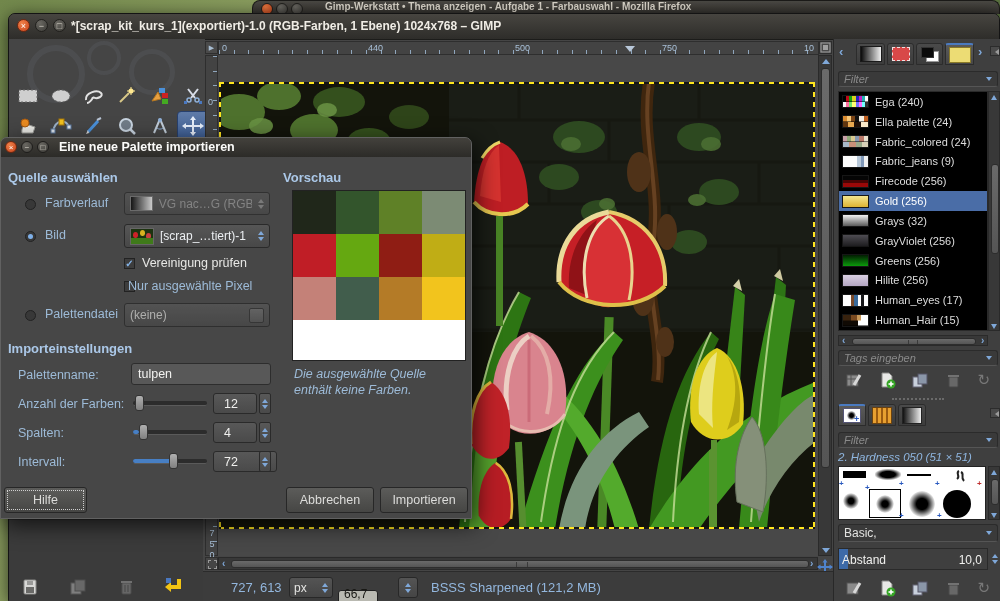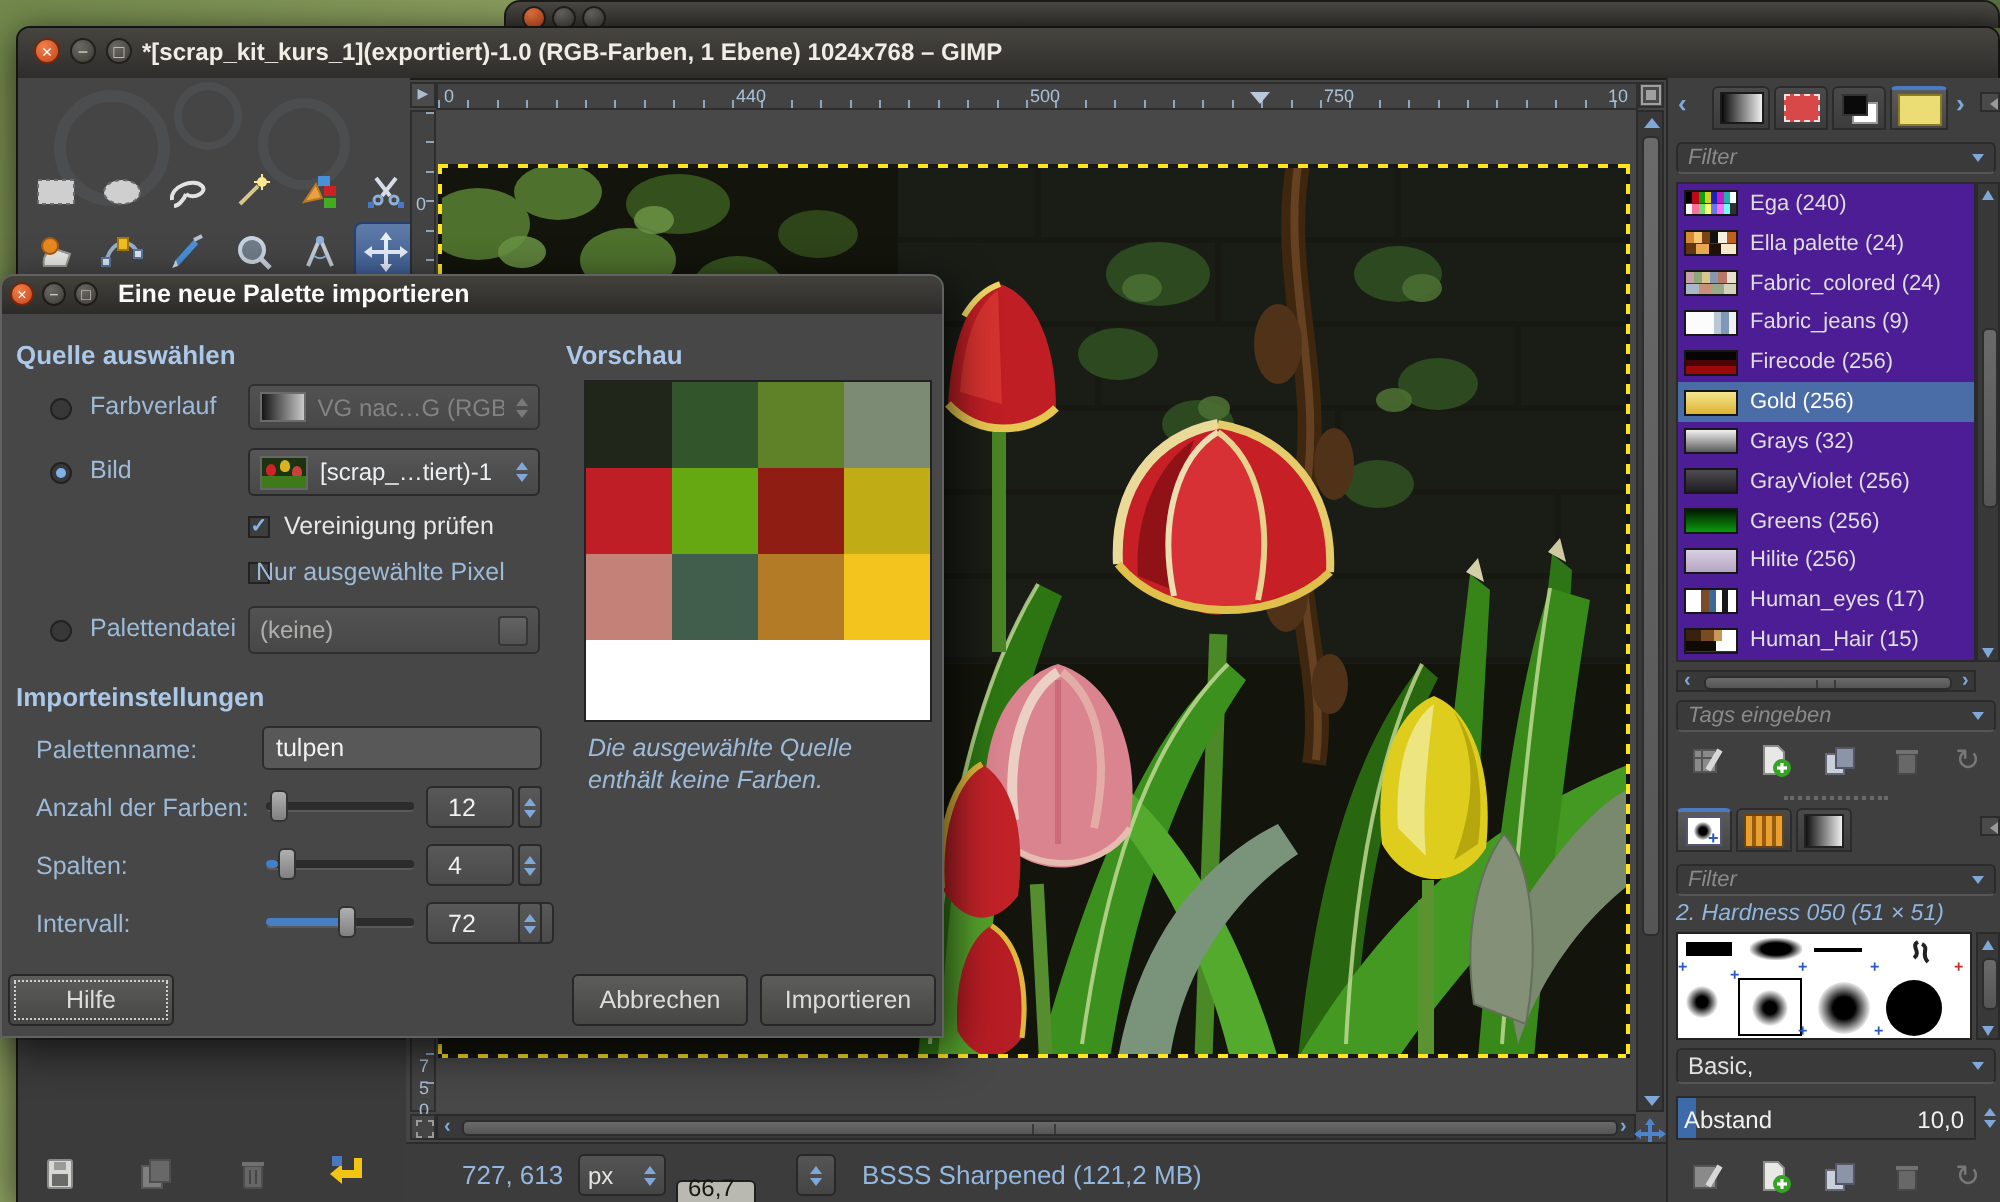--- a/index.html
+++ b/index.html
@@ -54,21 +54,21 @@
        color:#e4e4e2;font-size:12px;display:flex;align-items:center;justify-content:space-between;padding:0 4px}
   .zoombox{background:#b9b9b1;border:1px solid #202020;border-radius:3px;color:#181814;font-size:12px;
            display:flex;align-items:center;justify-content:flex-end;padding:0 5px;box-sizing:border-box}
   
   #rightdock{background:#3f3f3f;border-left:1px solid #282828;box-sizing:border-box}
   .dtab{height:22px;border:1px solid #2c2c2c;background:linear-gradient(#4a4a4a,#3c3c3c);border-radius:3px 3px 0 0;
         display:flex;align-items:center;justify-content:center;box-sizing:border-box}
   .dtab.sel{background:linear-gradient(#5a5a5a,#474747);border-top:2px solid #4a7ac0}
   .filter{background:#3a3a3a;border:1px solid #2b2b2b;border-bottom-color:#555;border-radius:3px;box-sizing:border-box;
           color:#8a8a8a;font-style:italic;font-size:11px;display:flex;align-items:center;padding:0 5px;justify-content:space-between}
-  .plist{background:#4c1d95;border:1px solid #2a2a2a;box-sizing:border-box;display:flex;flex-direction:column}
+  .plist{background:#000000;border:1px solid #2a2a2a;box-sizing:border-box;display:flex;flex-direction:column}
   .prow{flex:1;display:flex;align-items:center;gap:6px;padding-left:3px}
   .prow.sel{background:#4a6da7}
   .prow .lbl{color:#dedede;font-size:11px;white-space:nowrap}
   .prow.sel .lbl{color:#fff}
   .pthumb{width:27px;height:13px;border:1px solid #161616;box-sizing:border-box}
   .pt-ega{background-image:linear-gradient(90deg,#000 0 12%,#c00818 0 25%,#10a010 0 37%,#d8d020 0 50%,#2020c0 0 62%,#c020c0 0 75%,#20b0b0 0 87%,#fff 0),
           linear-gradient(90deg,#f8f8f8 0 12%,#ff70a0 0 25%,#70e070 0 37%,#ffff70 0 50%,#7070ff 0 62%,#ff70ff 0 75%,#70ffff 0 87%,#303030 0);
           background-size:100% 50%;background-repeat:no-repeat;background-position:0 0,0 100%}
   .pt-ella{background-image:linear-gradient(90deg,#d88a30 0 16%,#f8c878 0 32%,#7a4416 0 48%,#101010 0 64%,#f6efe2 0 82%,#c06020 0),
            linear-gradient(90deg,#60350f 0 20%,#e8a850 0 45%,#201008 0 70%,#f8e8c8 0);
@@ -123,20 +123,21 @@
   
   svg{display:block}
 </style>
 </head>
 <body class="nosel">
 
 <div id="ffbar" class="a">
   <div class="a ffbtn close" style="left:8px;top:2px"></div>
   <div class="a ffbtn" style="left:23px;top:2px"></div>
   <div class="a ffbtn" style="left:38px;top:2px"></div>
+  <div id="fftitle" class="a">Gimp-Werkstatt • Thema anzeigen - Aufgabe 1 - Farbauswahl - Mozilla Firefox</div>
 </div>
 
 <div id="gwin" class="a">
 
   <div id="gtitlebar" class="a">
     <div class="a titlebtn close" style="left:8px;top:5px">×</div>
     <div class="a titlebtn" style="left:26px;top:5px">−</div>
     <div class="a titlebtn" style="left:44px;top:5px">□</div>
     <div id="gtitle" class="a">*[scrap_kit_kurs_1](exportiert)-1.0 (RGB-Farben, 1 Ebene) 1024x768 – GIMP</div>
   </div>

